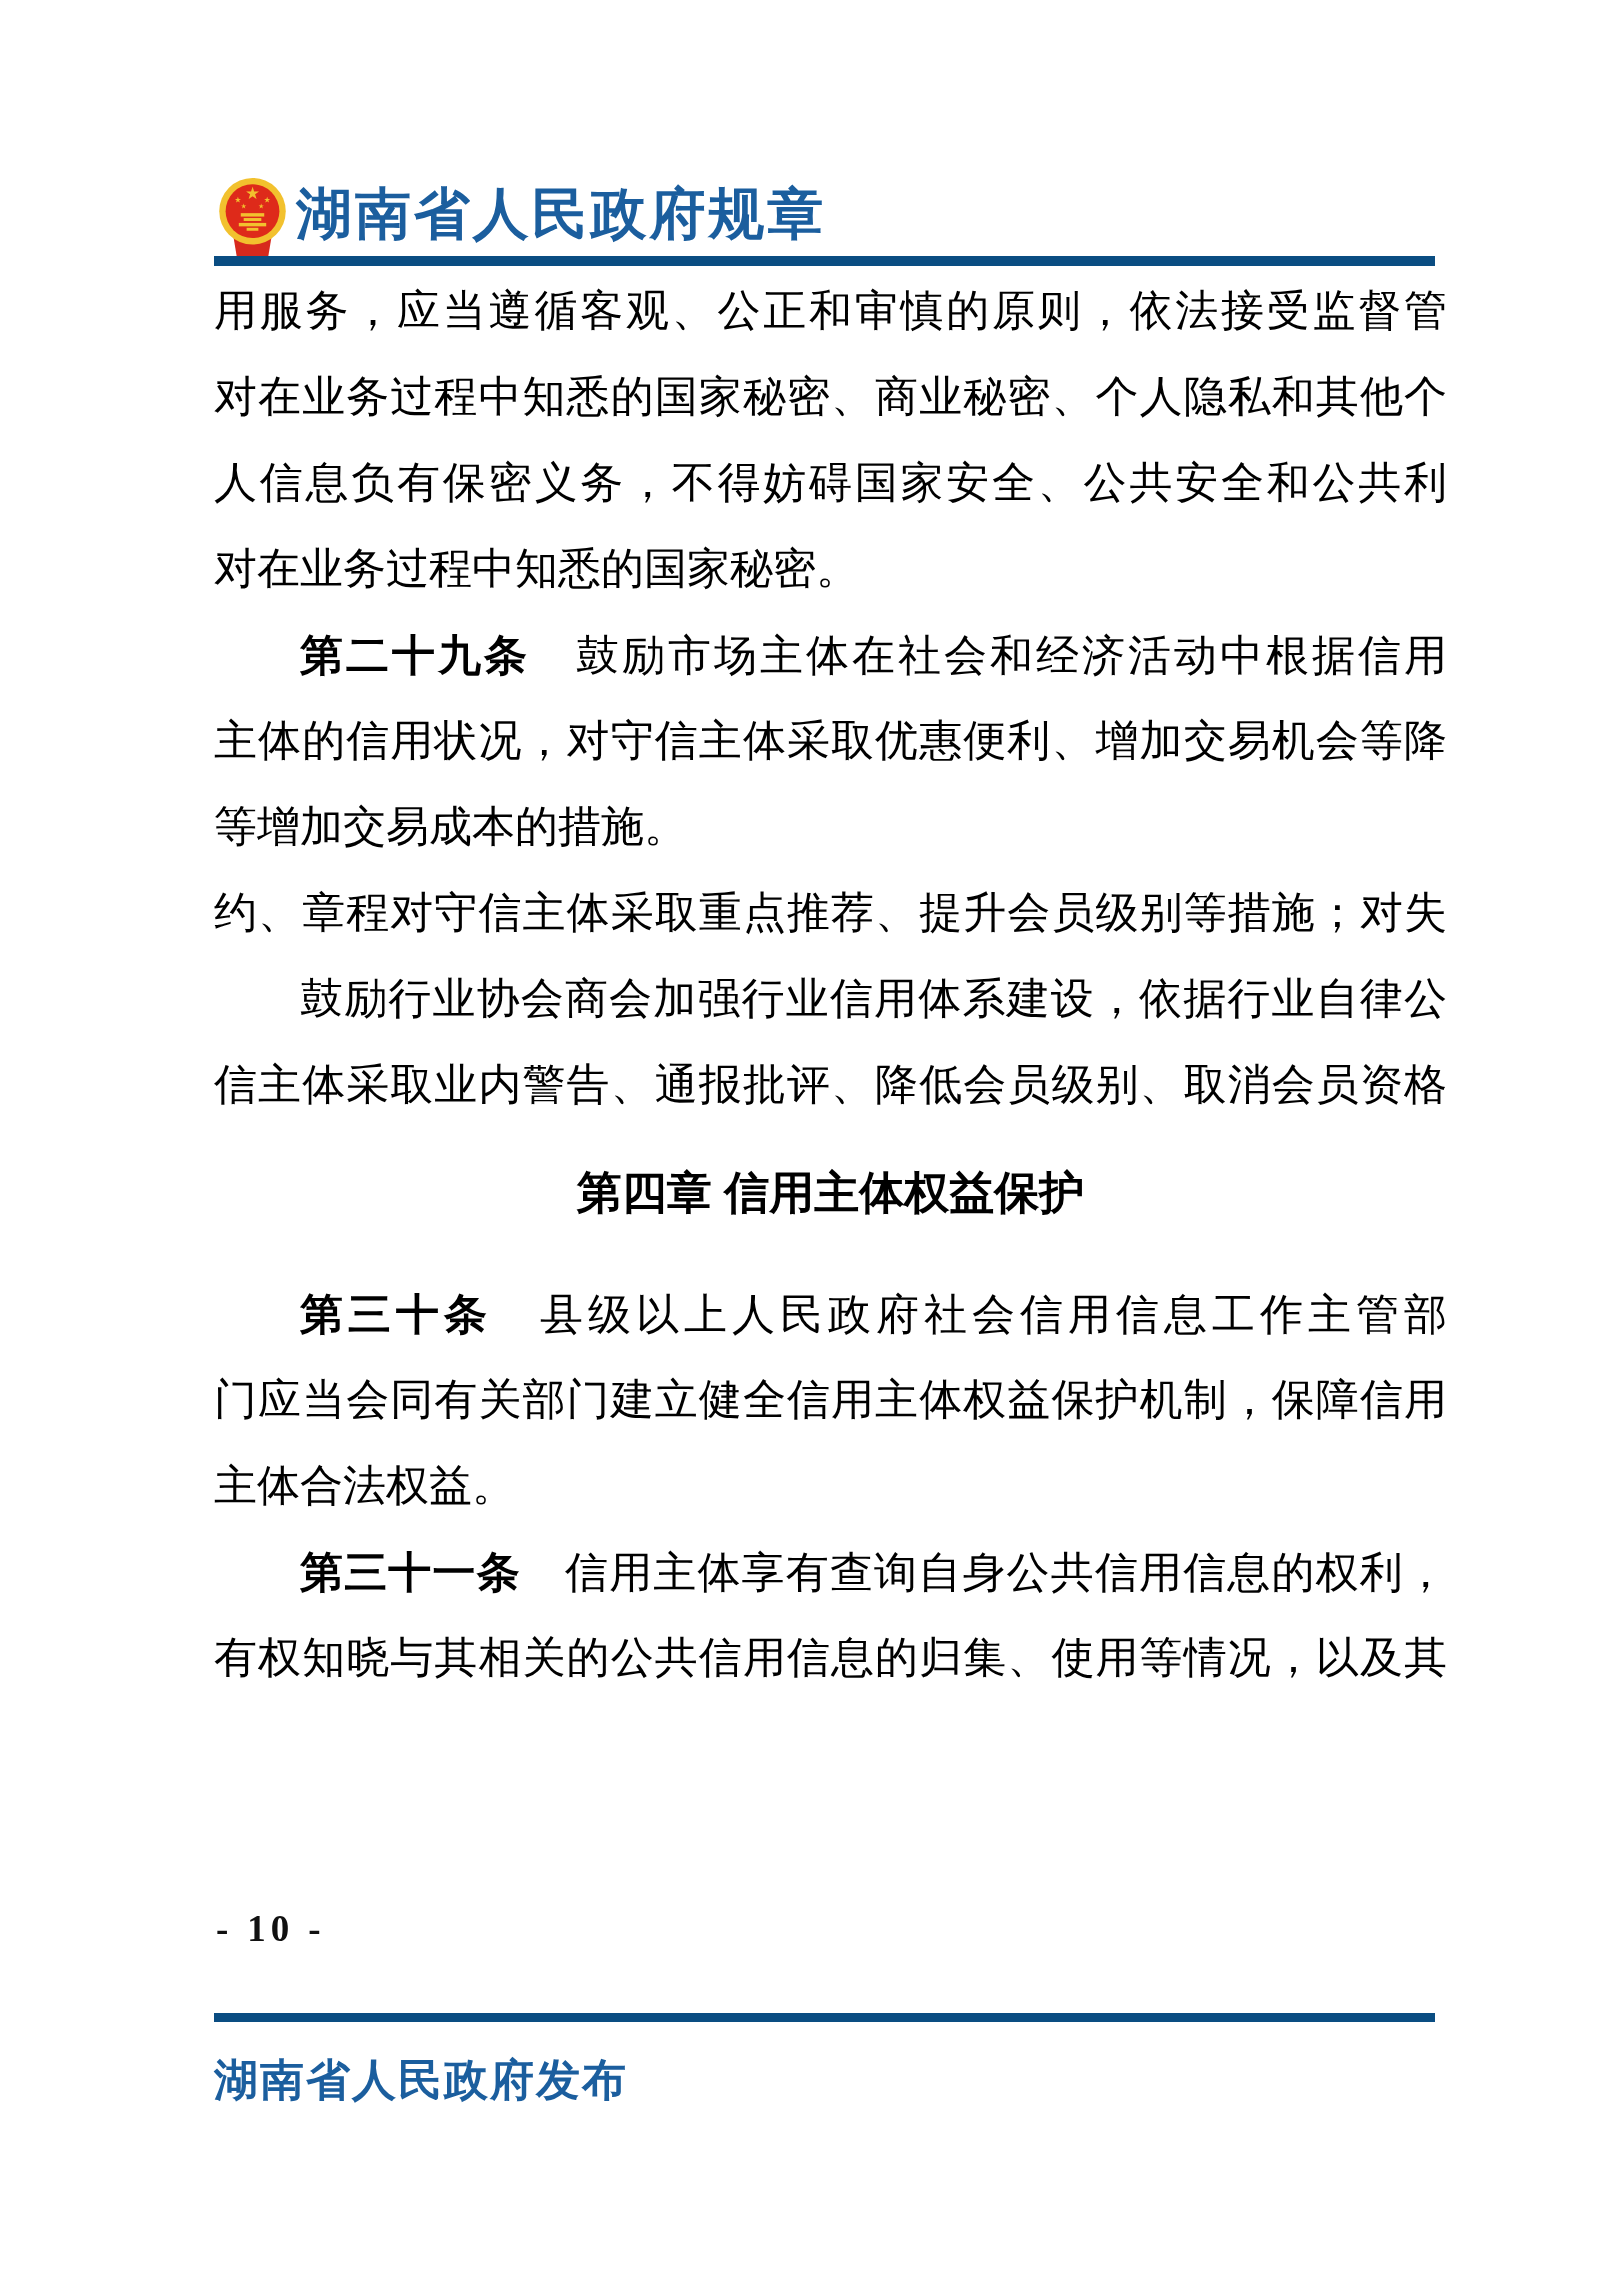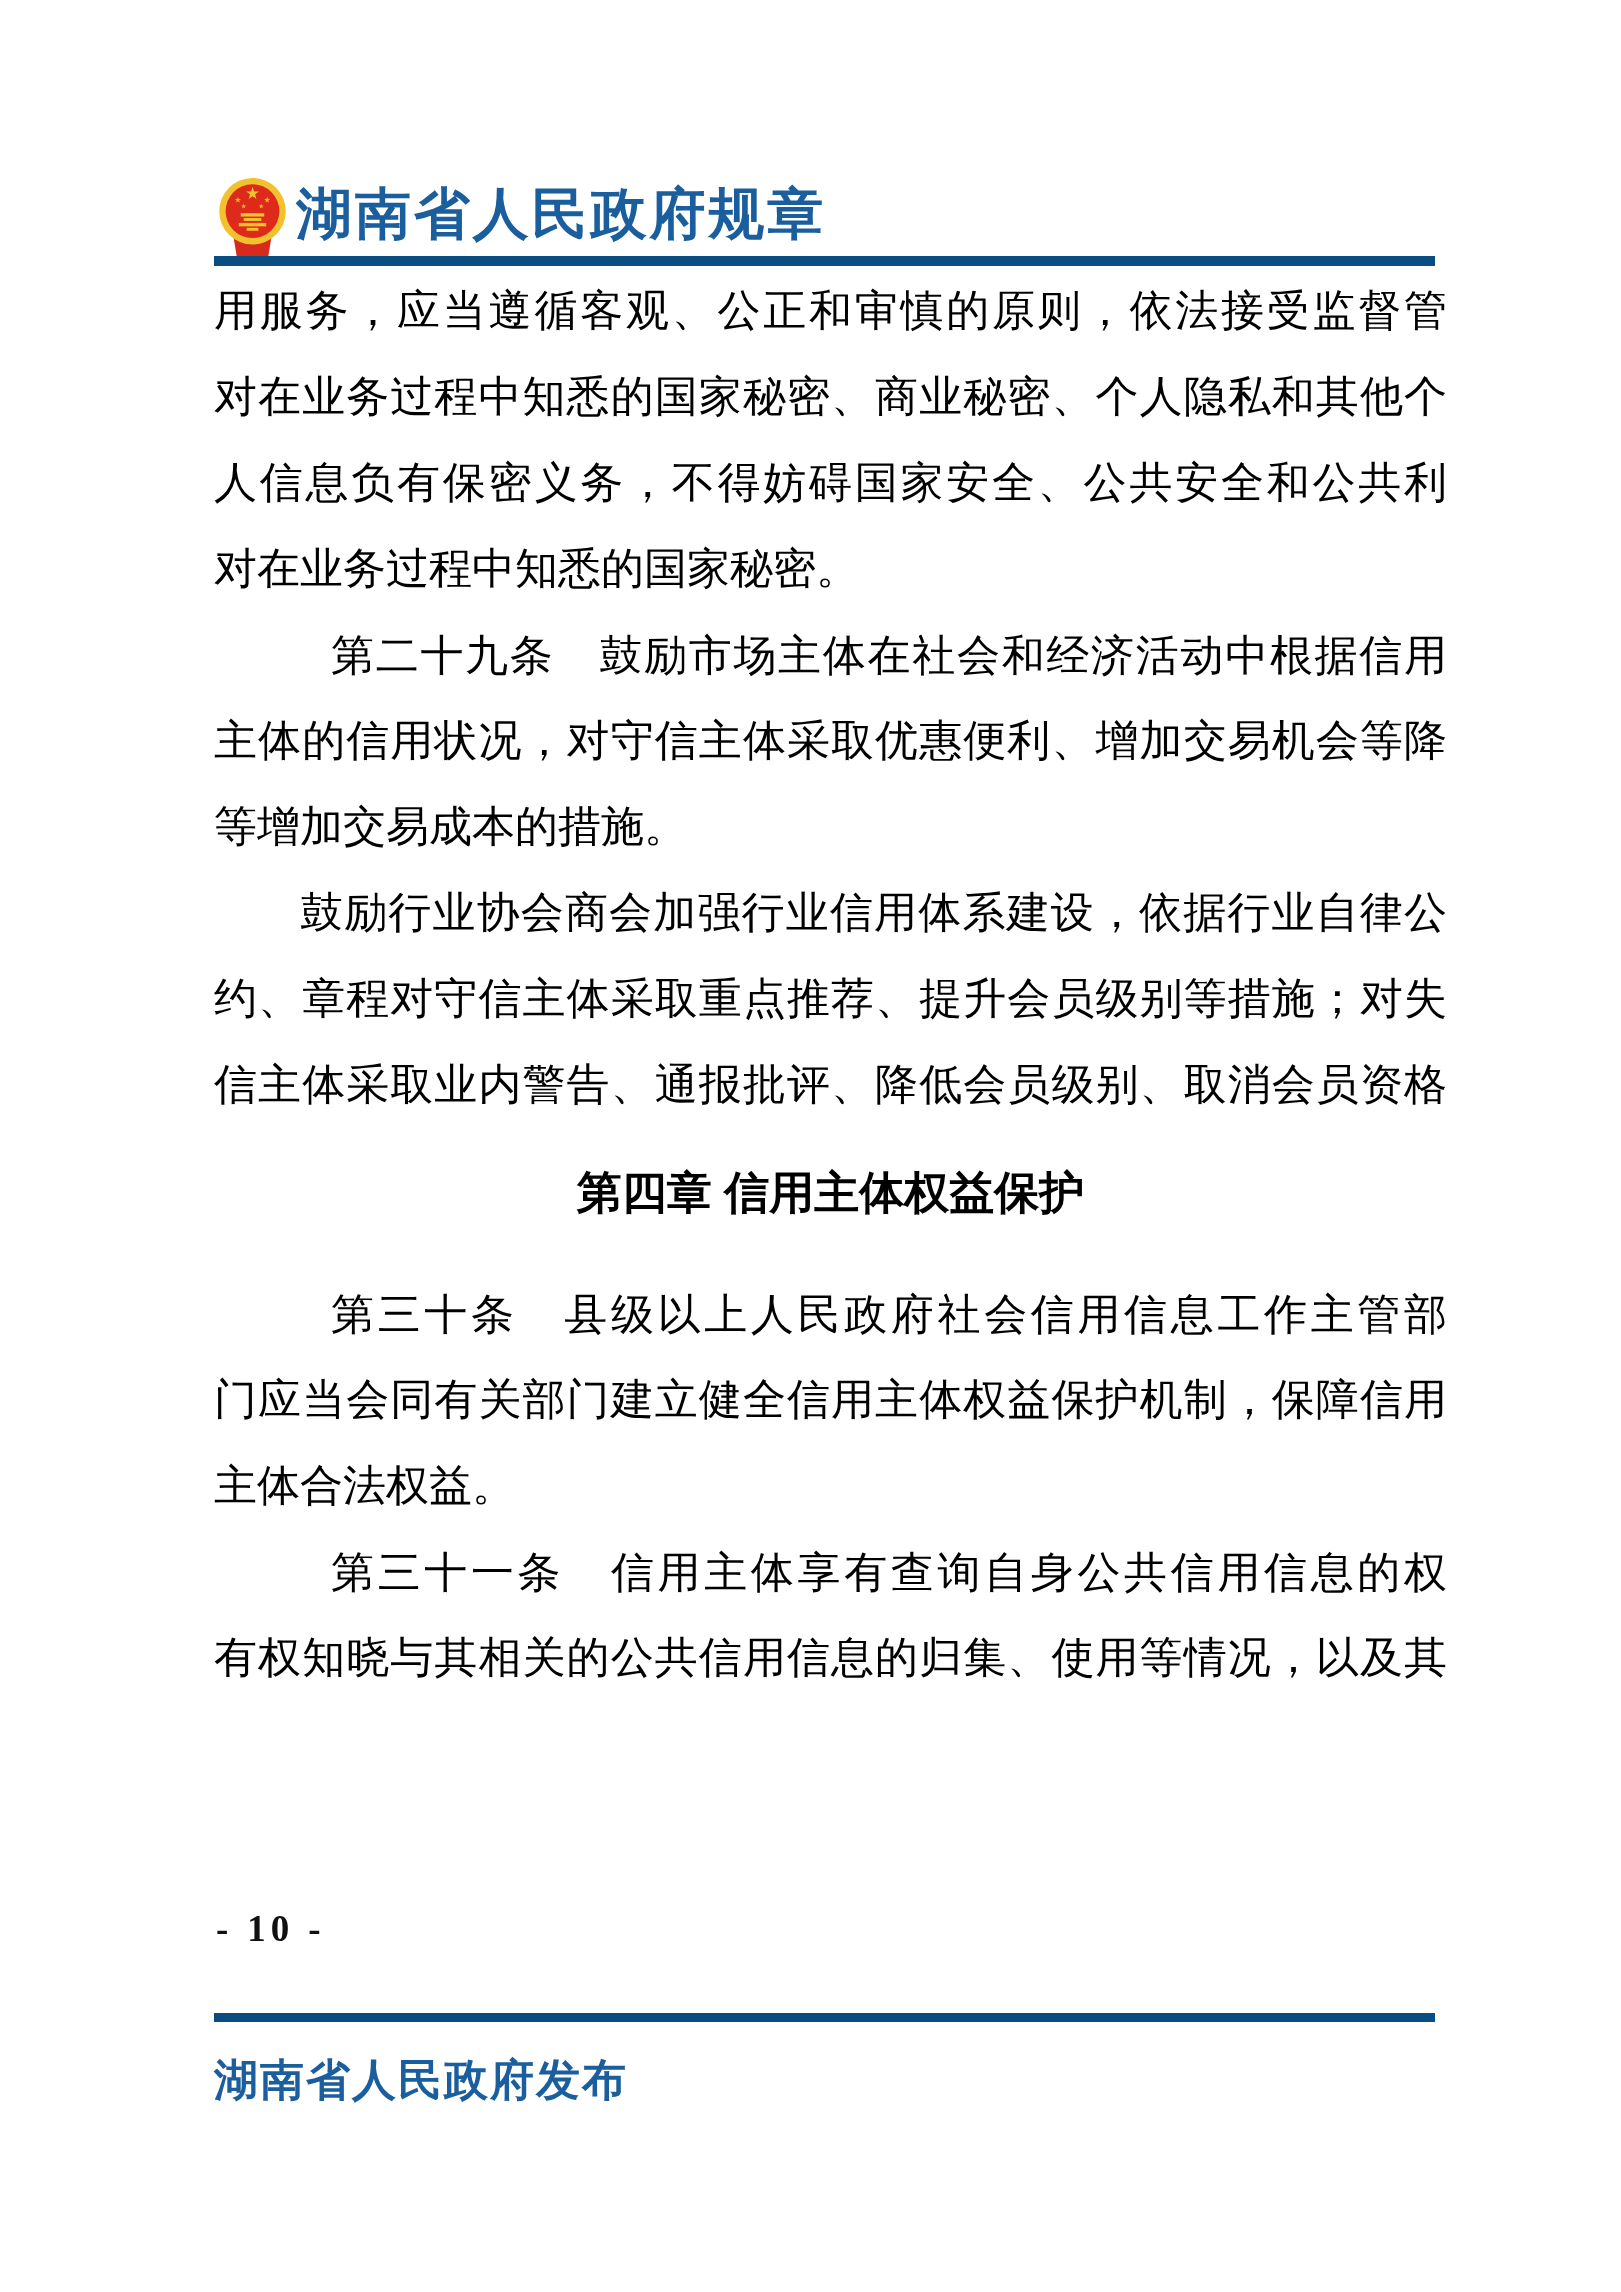--- a/index.html
+++ b/index.html
@@ -43,22 +43,21 @@
   }
   .line.full{
     white-space:normal;
     text-align:justify;
     text-align-last:justify;
     text-justify:inter-character;
   }
   .line.indent{ text-indent:2em; }
   .article-head{
     font-family:"Liberation Sans","DejaVu Sans",sans-serif;
-    font-weight:400;
-    margin-left:31px;
+    font-weight:700;
   }
   .chapter-heading{
     height:86px;line-height:86px;
     margin:21.6px 0 35px 0;
     text-align:center;
     font-size:45px;font-weight:700;
     font-family:"Liberation Sans","DejaVu Sans",sans-serif;
     color:#000;
   }
   
@@ -107,22 +106,22 @@
   <div class="header-rule"></div>
 
   <div class="doc-body">
       <div class="line full">用服务，应当遵循客观、公正和审慎的原则，依法接受监督管理。</div>
       <div class="line full">对在业务过程中知悉的国家秘密、商业秘密、个人隐私和其他个</div>
       <div class="line full">人信息负有保密义务，不得妨碍国家安全、公共安全和公共利益，</div>
       <div class="line">对在业务过程中知悉的国家秘密。</div>
       <div class="line full indent"><span class="article-head">第二十九条</span>　鼓励市场主体在社会和经济活动中根据信用</div>
       <div class="line full">主体的信用状况，对守信主体采取优惠便利、增加交易机会等降</div>
       <div class="line">等增加交易成本的措施。</div>
+      <div class="line full">约、章程对守信主体采取重点推荐、提升会员级别等措施；对失</div>
       <div class="line full indent">鼓励行业协会商会加强行业信用体系建设，依据行业自律公</div>
-      <div class="line full">约、章程对守信主体采取重点推荐、提升会员级别等措施；对失</div>
       <div class="line full">信主体采取业内警告、通报批评、降低会员级别、取消会员资格</div>
       <div class="chapter-heading">第四章 信用主体权益保护</div>
       <div class="line full indent"><span class="article-head">第三十条</span>　县级以上人民政府社会信用信息工作主管部</div>
       <div class="line full">门应当会同有关部门建立健全信用主体权益保护机制，保障信用</div>
       <div class="line">主体合法权益。</div>
       <div class="line full indent"><span class="article-head">第三十一条</span>　信用主体享有查询自身公共信用信息的权利，</div>
       <div class="line full">有权知晓与其相关的公共信用信息的归集、使用等情况，以及其</div>
     </div>
 
   <div class="page-number">- 10 -</div>

